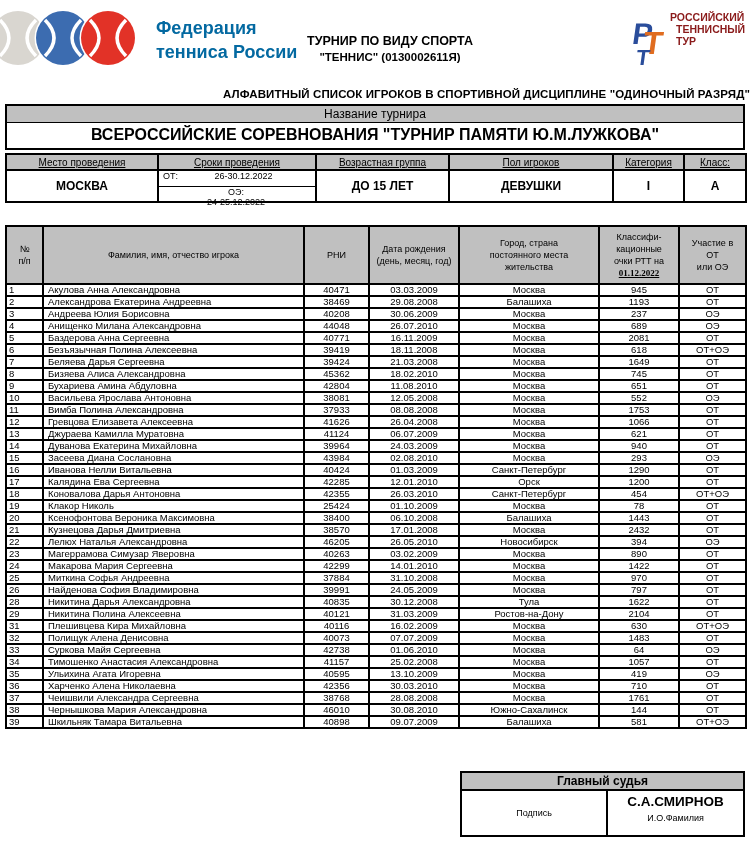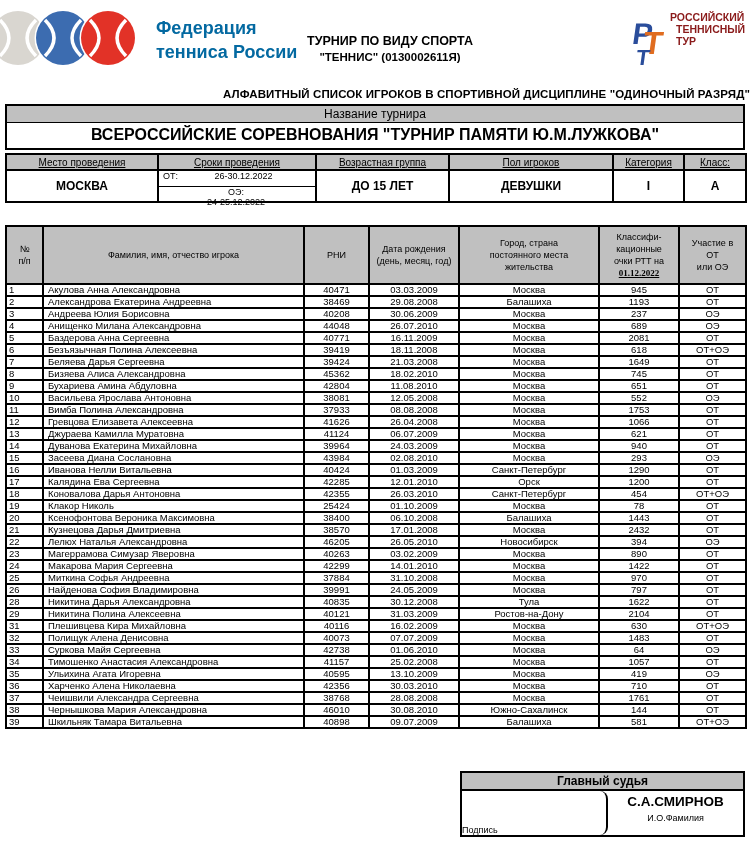--- a/index.html
+++ b/index.html
@@ -54,21 +54,21 @@
   .players-table td.c0{text-align:left;padding-left:2px;}
   .players-table td.c1{text-align:left;padding-left:4px;}
   .pts-date{font-weight:bold;text-decoration:underline;font-family:Liberation Serif, serif;}
   col.w0{width:37px;} col.w1{width:261px;} col.w2{width:65px;} col.w3{width:90px;}
   col.w4{width:140px;} col.w5{width:80px;} col.w6{width:67px;}
 
   
   .judge-table{width:285px;margin:42px 5px 0 auto;border:2px solid var(--border_color);}
   .judge-title{background:var(--header_bg);border-bottom:2px solid var(--border_color);text-align:center;font-weight:bold;font-size:12px;padding:1px 0;}
   .judge-body{display:flex;height:44px;}
-  .judge-sign{width:52%;border-right:2px solid var(--border_color);display:flex;align-items:flex-end;font-size:9px;padding-bottom:0;border-radius:8px;}
+  .judge-sign{width:52%;border-right:2px solid var(--border_color);display:flex;align-items:flex-end;justify-content:center;font-size:9px;padding-bottom:17px;}
   .judge-name-cell{width:48%;display:flex;flex-direction:column;justify-content:flex-end;align-items:center;}
   .judge-name{font-size:13.5px;font-weight:bold;margin-bottom:4px;margin-top:36px;}
   .judge-name-label{font-size:9px;margin-bottom:12px;}
 </style>
 </head>
 <body>
 
 <div class="page">
 
   <div class="top-header">

